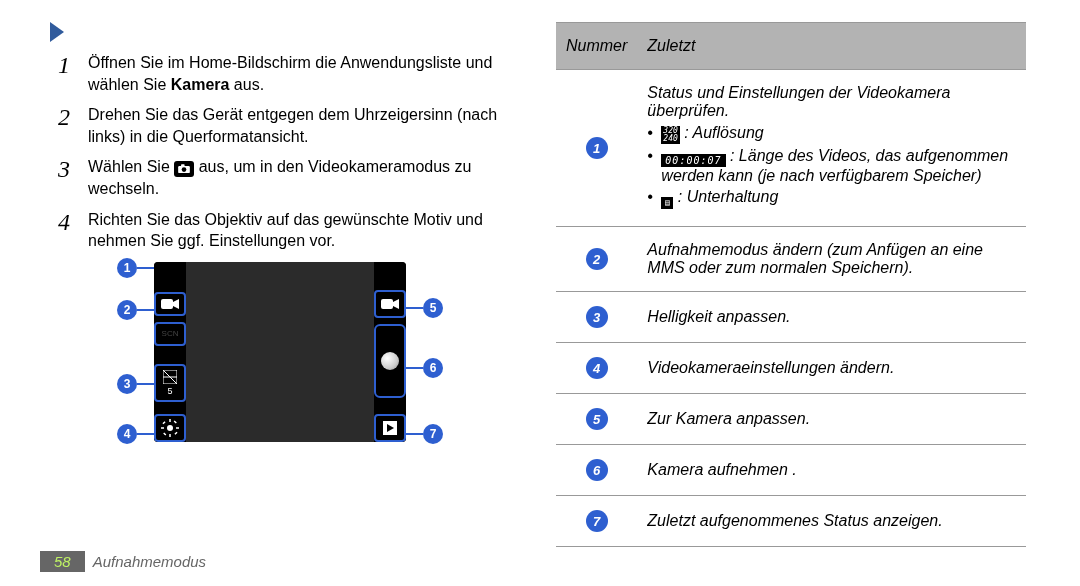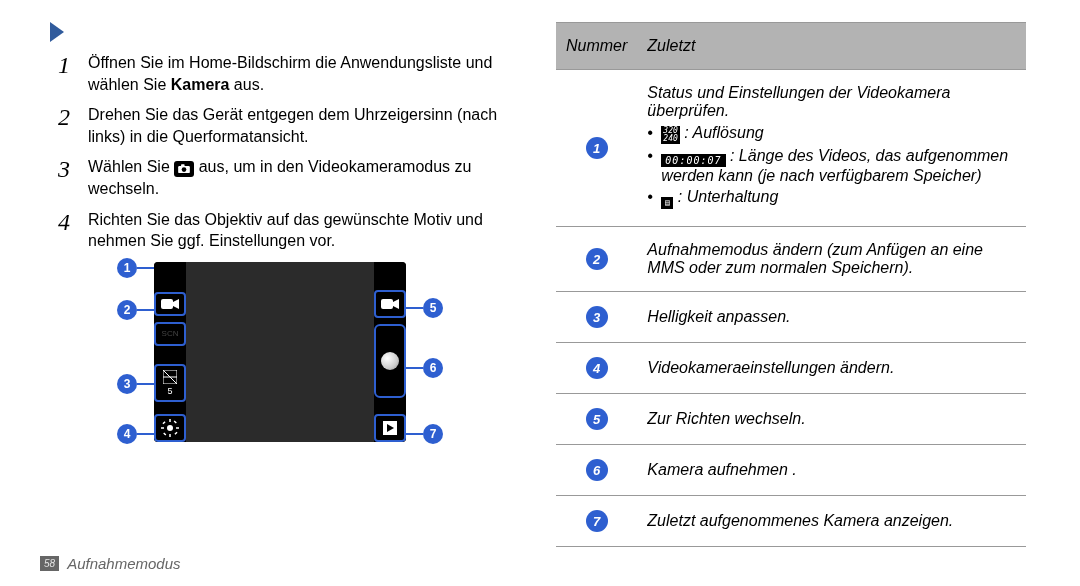--- a/index.html
+++ b/index.html
@@ -256,24 +256,24 @@
     left: 40px;
     display: flex;
     align-items: center;
     gap: 8px;
     color: #666;
     font-style: italic;
     font-size: 15px;
   }
   .page-num {
     background: #666;
-    color: #e5e5e5;
+    color: #bef264;
     font-style: italic;
-    font-size: 10px;
-    padding: 2px 4px;
+    font-size: 15px;
+    padding: 2px 14px;
   }
 
   .gear-svg, .video-svg, .play-svg, .shutter-dot, .bright-svg { pointer-events:none; }
 </style>
 </head>
 <body>
 
 <div class="page">
 
   <div class="left-col">
@@ -413,29 +413,29 @@
         <tr>
           <td class="num"><span class="numcircle">3</span></td>
           <td>Helligkeit anpassen.</td>
         </tr>
         <tr>
           <td class="num"><span class="numcircle">4</span></td>
           <td>Videokameraeinstellungen ändern.</td>
         </tr>
         <tr>
           <td class="num"><span class="numcircle">5</span></td>
-          <td>Zur Richten wechseln.</td>
+          <td>Zur Kamera anpassen.</td>
         </tr>
         <tr>
           <td class="num"><span class="numcircle">6</span></td>
           <td>Kamera aufnehmen .</td>
         </tr>
         <tr>
           <td class="num"><span class="numcircle">7</span></td>
-          <td>Zuletzt aufgenommenes Kamera anzeigen.</td>
+          <td>Zuletzt aufgenommenes Status anzeigen.</td>
         </tr>
       </tbody>
     </table>
   </div>
 </div>
 
 <div class="footer">
   <span class="page-num">58</span>
   <span>Aufnahmemodus</span>
 </div>

